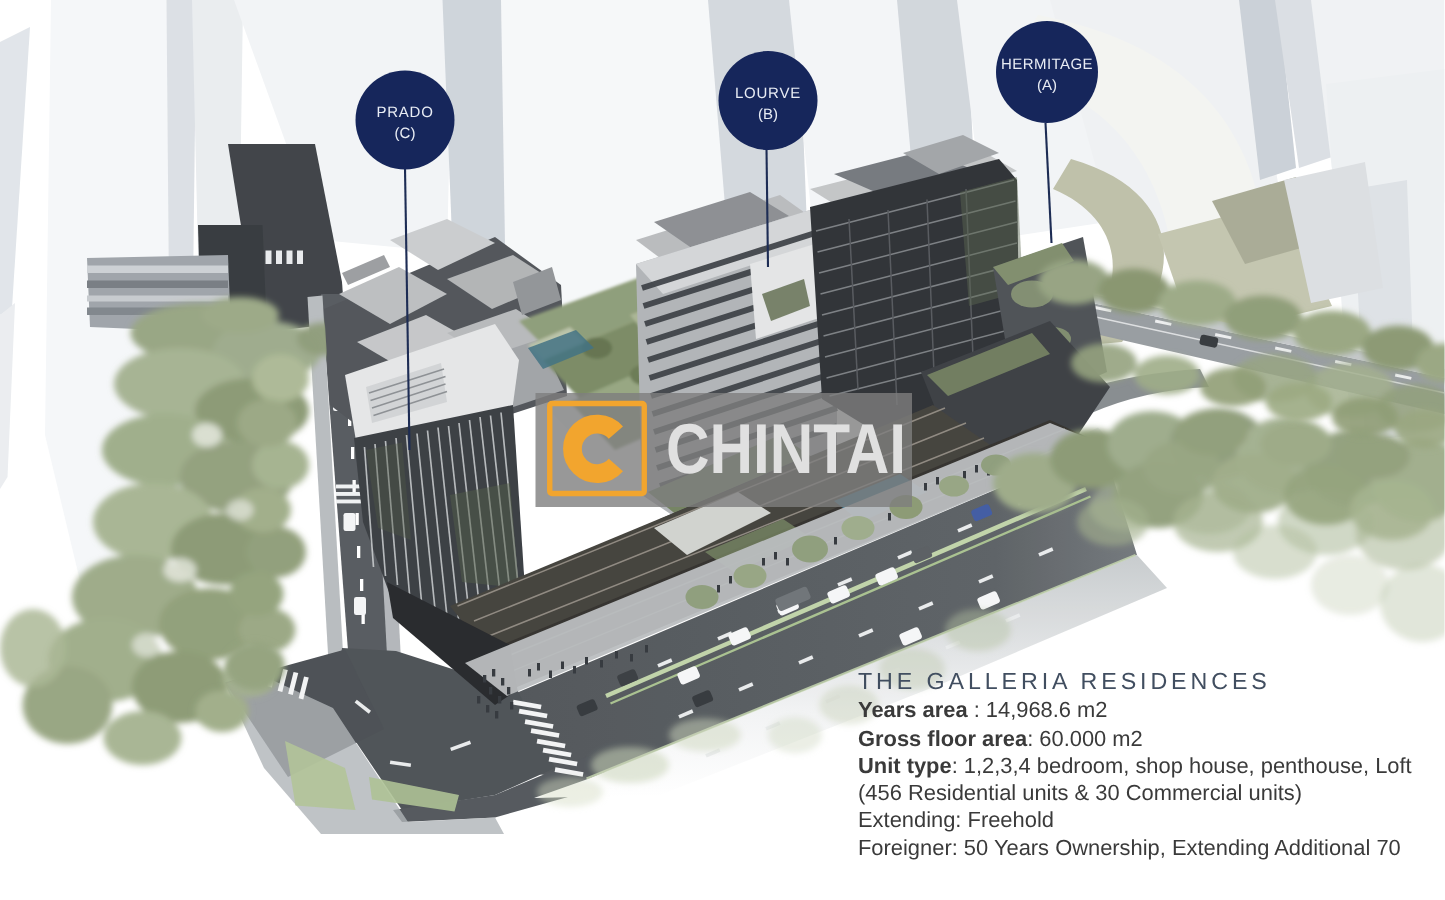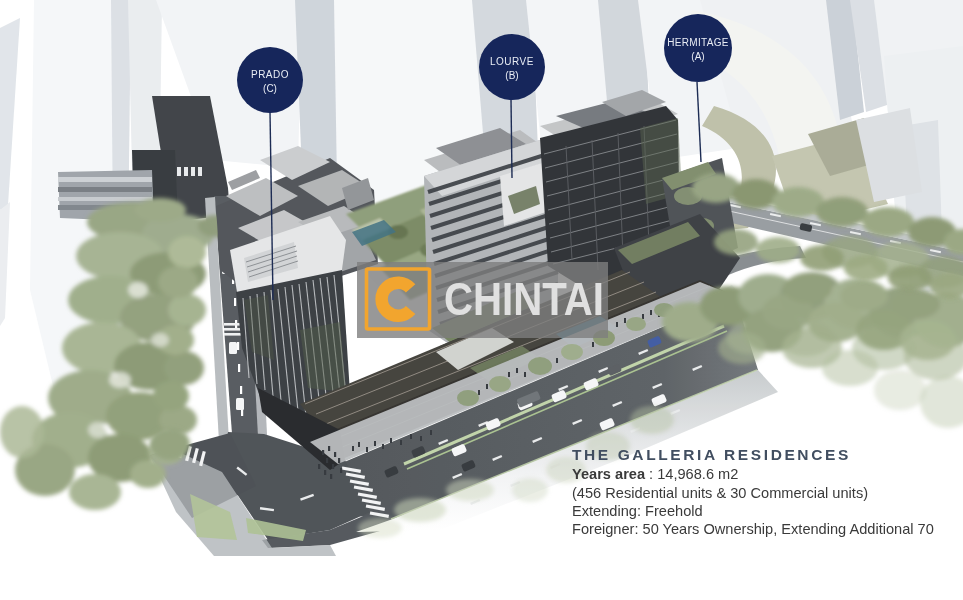--- a/index.html
+++ b/index.html
@@ -559,25 +559,27 @@
 
   <g>
     <circle cx="698" cy="48" r="34" fill="#16265b"></circle>
     <text x="698" y="46" text-anchor="middle" font-size="10" fill="#e8ecf4" letter-spacing="0.3">HERMITAGE</text>
     <text x="698" y="60" text-anchor="middle" font-size="10" fill="#e8ecf4">(A)</text>
   </g>
 </svg>
 
 <div style="position:absolute;left:572px;top:446px;width:385px;font-size:14.6px;line-height:18.3px;color:#3a3a3a;">
 
-  <div style="font-weight:bold;color:#414e60;font-size:15.5px;letter-spacing:2.6px;margin-bottom:1px;">THE GALLERIA RESIDENCES</div>
+  <div style="font-weight:normal;color:#414e60;font-size:15.5px;letter-spacing:2.6px;margin-bottom:1px;">THE GALLERIA RESIDENCES</div>
 
   <div><b>Years area</b> : 14,968.6 m2</div>
 
-
+  <div><b>Gross floor area</b>: 60.000 m2</div>
+
+  <div><b>Unit type</b>: 1,2,3,4 bedroom, shop house, penthouse, Loft</div>
 
   <div>(456 Residential units &amp; 30 Commercial units)</div>
 
   <div>Extending: Freehold</div>
 
   <div>Foreigner: 50 Years Ownership, Extending Additional 70</div>
 
 </div>
 </div>
 

